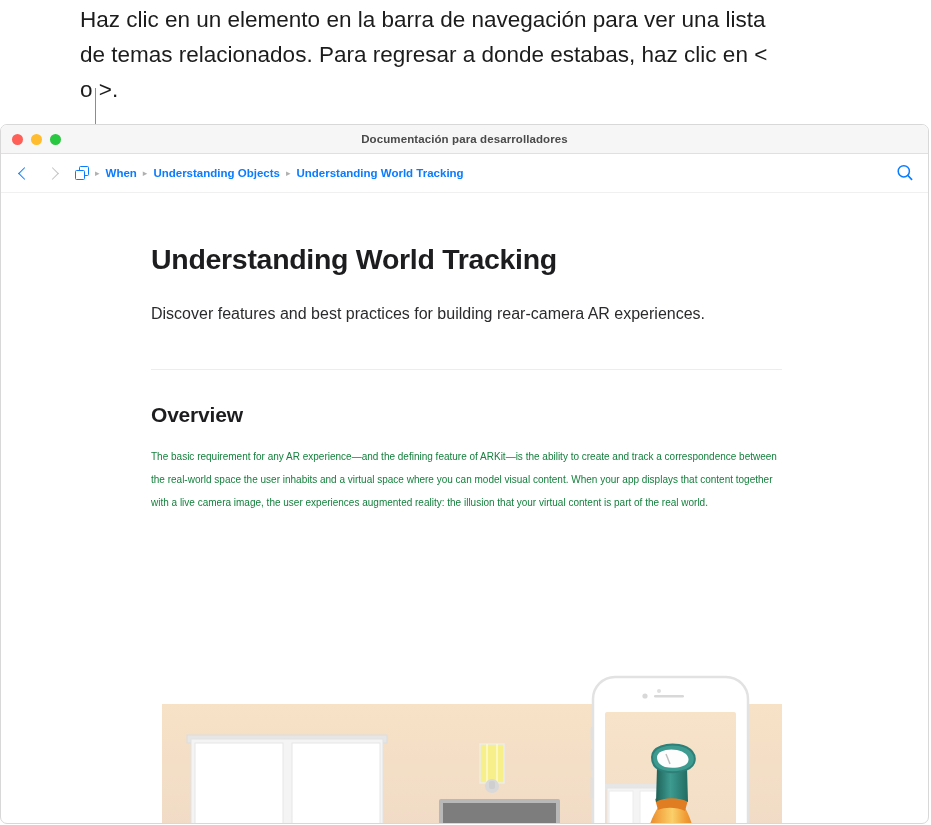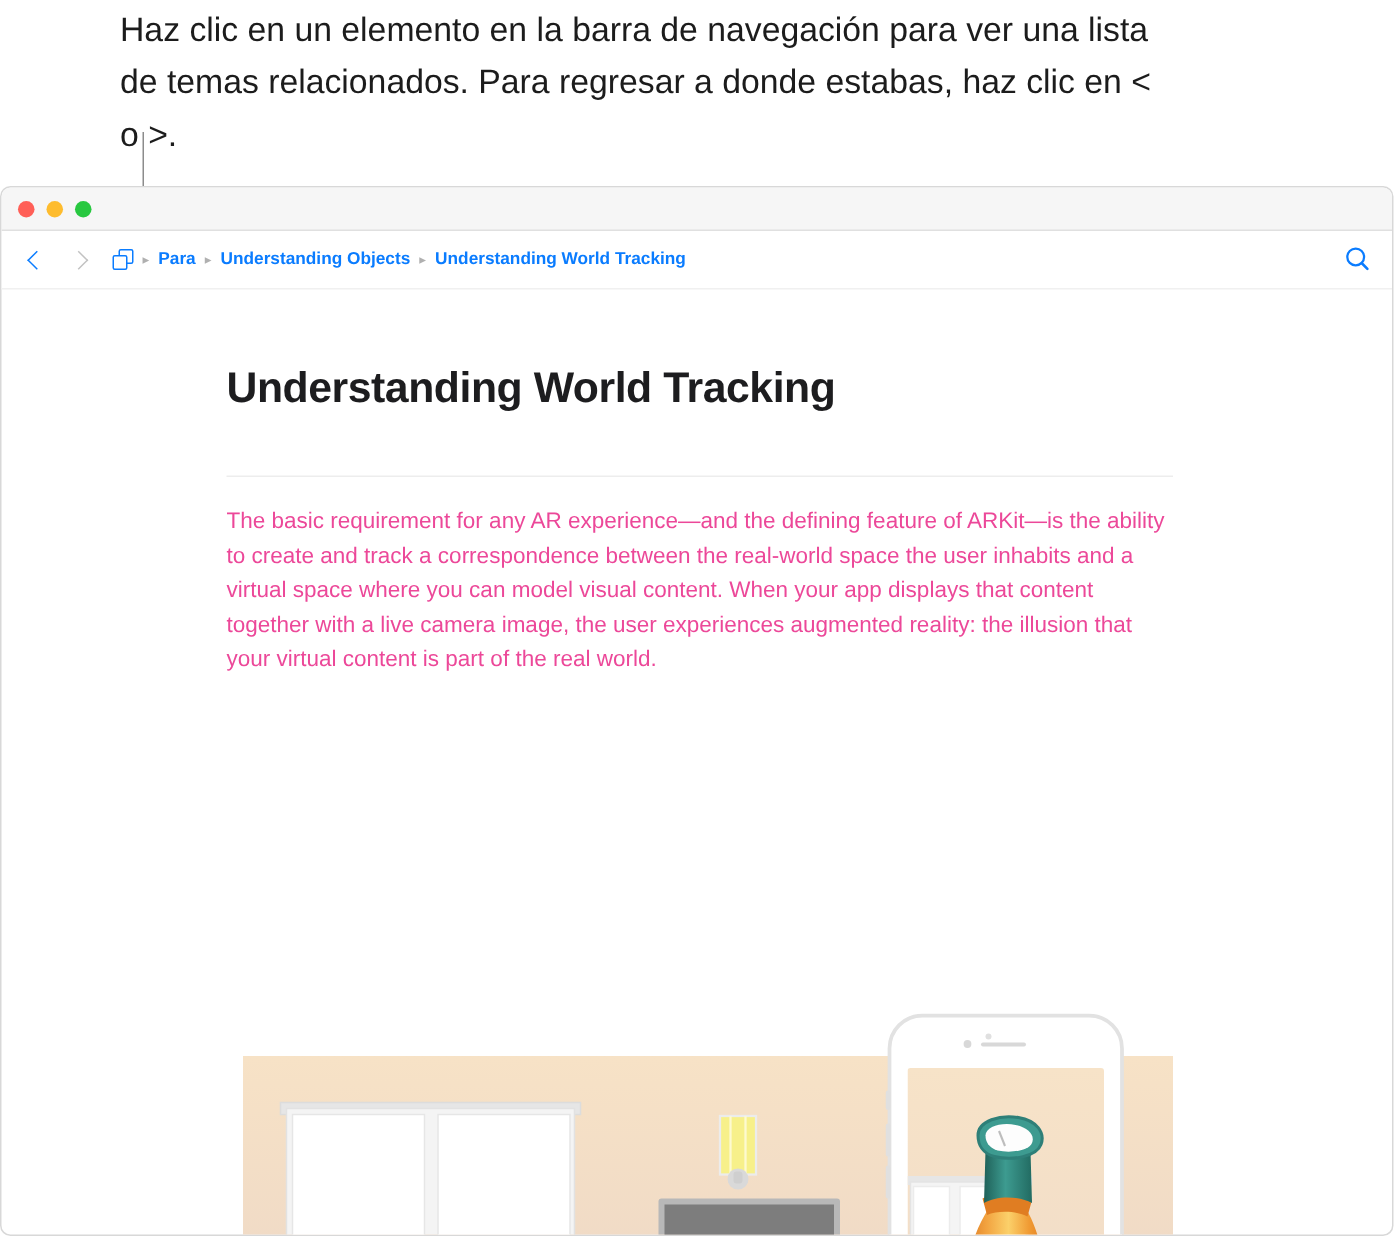--- a/index.html
+++ b/index.html
@@ -222,23 +222,23 @@
     width: 631px;
   }
   .section-heading {
     font-size: 21px;
     font-weight: bold;
     color: #1d1d1f;
     margin: 33px 0 0 0;
     letter-spacing: -0.2px;
   }
   .body-text {
-    font-size: 15px;
+    font-size: 10px;
     line-height: 23px;
-    color: #ec4899;
+    color: #15803d;
     margin: 18px 0 0 0;
     width: 632px;
   }
 
   
   .illustration {
     position: absolute;
     left: 150px;
     top: 428px;
     width: 631px;
@@ -253,57 +253,60 @@
 <div class="callout-bracket"></div>
 
 <div class="app-window">
 
   <div class="titlebar">
     <div class="traffic-lights">
       <span class="tl red"></span>
       <span class="tl yellow"></span>
       <span class="tl green"></span>
     </div>
+    <div class="window-title">Documentación para desarrolladores</div>
   </div>
 
   <div class="toolbar">
     <div class="nav-arrows">
       <button class="nav-btn">
         <span class="chev left"></span>
       </button>
       <button class="nav-btn">
         <span class="chev right"></span>
       </button>
     </div>
 
     <div class="breadcrumb">
       <span class="bc-home-icon">
         <span class="sq-back"></span>
           <span class="sq-front"></span>
       </span>
       <span class="bc-sep">▸</span>
-      <a class="bc-link">Para</a>
+      <a class="bc-link">When</a>
       <span class="bc-sep">▸</span>
       <a class="bc-link">Understanding Objects</a>
       <span class="bc-sep">▸</span>
       <a class="bc-link">Understanding World Tracking</a>
     </div>
 
     <button class="search-btn">
       <svg width="22" height="22" viewBox="0 0 22 22">
         <circle cx="9.8" cy="9.3" r="5.6" fill="none" stroke="#0a7cff" stroke-width="1.5"></circle>
         <line x1="13.9" y1="13.5" x2="17.6" y2="17.3" stroke="#0a7cff" stroke-width="1.7" stroke-linecap="round"></line>
       </svg>
     </button>
   </div>
 
   <div class="doc-content">
     <div class="doc-inner">
       <h1 class="doc-title">Understanding World Tracking</h1>
+      <p class="doc-abstract">Discover features and best practices for building rear-camera AR experiences.</p>
       <div class="doc-divider"></div>
+      <h2 class="section-heading">Overview</h2>
       <p class="body-text">The basic requirement for any AR experience—and the defining feature of ARKit—is the ability to create and track a correspondence between the real-world space the user inhabits and a virtual space where you can model visual content. When your app displays that content together with a live camera image, the user experiences augmented reality: the illusion that your virtual content is part of the real world.</p>
     </div>
 
     <div class="illustration">
       <svg width="631" height="280" viewBox="0 0 631 280">
         <defs>
           <linearGradient id="wallGrad" x1="0" y1="0" x2="0" y2="1">
             <stop offset="0%" stop-color="#f7e2c6"></stop>
             <stop offset="100%" stop-color="#ead4c6"></stop>
           </linearGradient>

